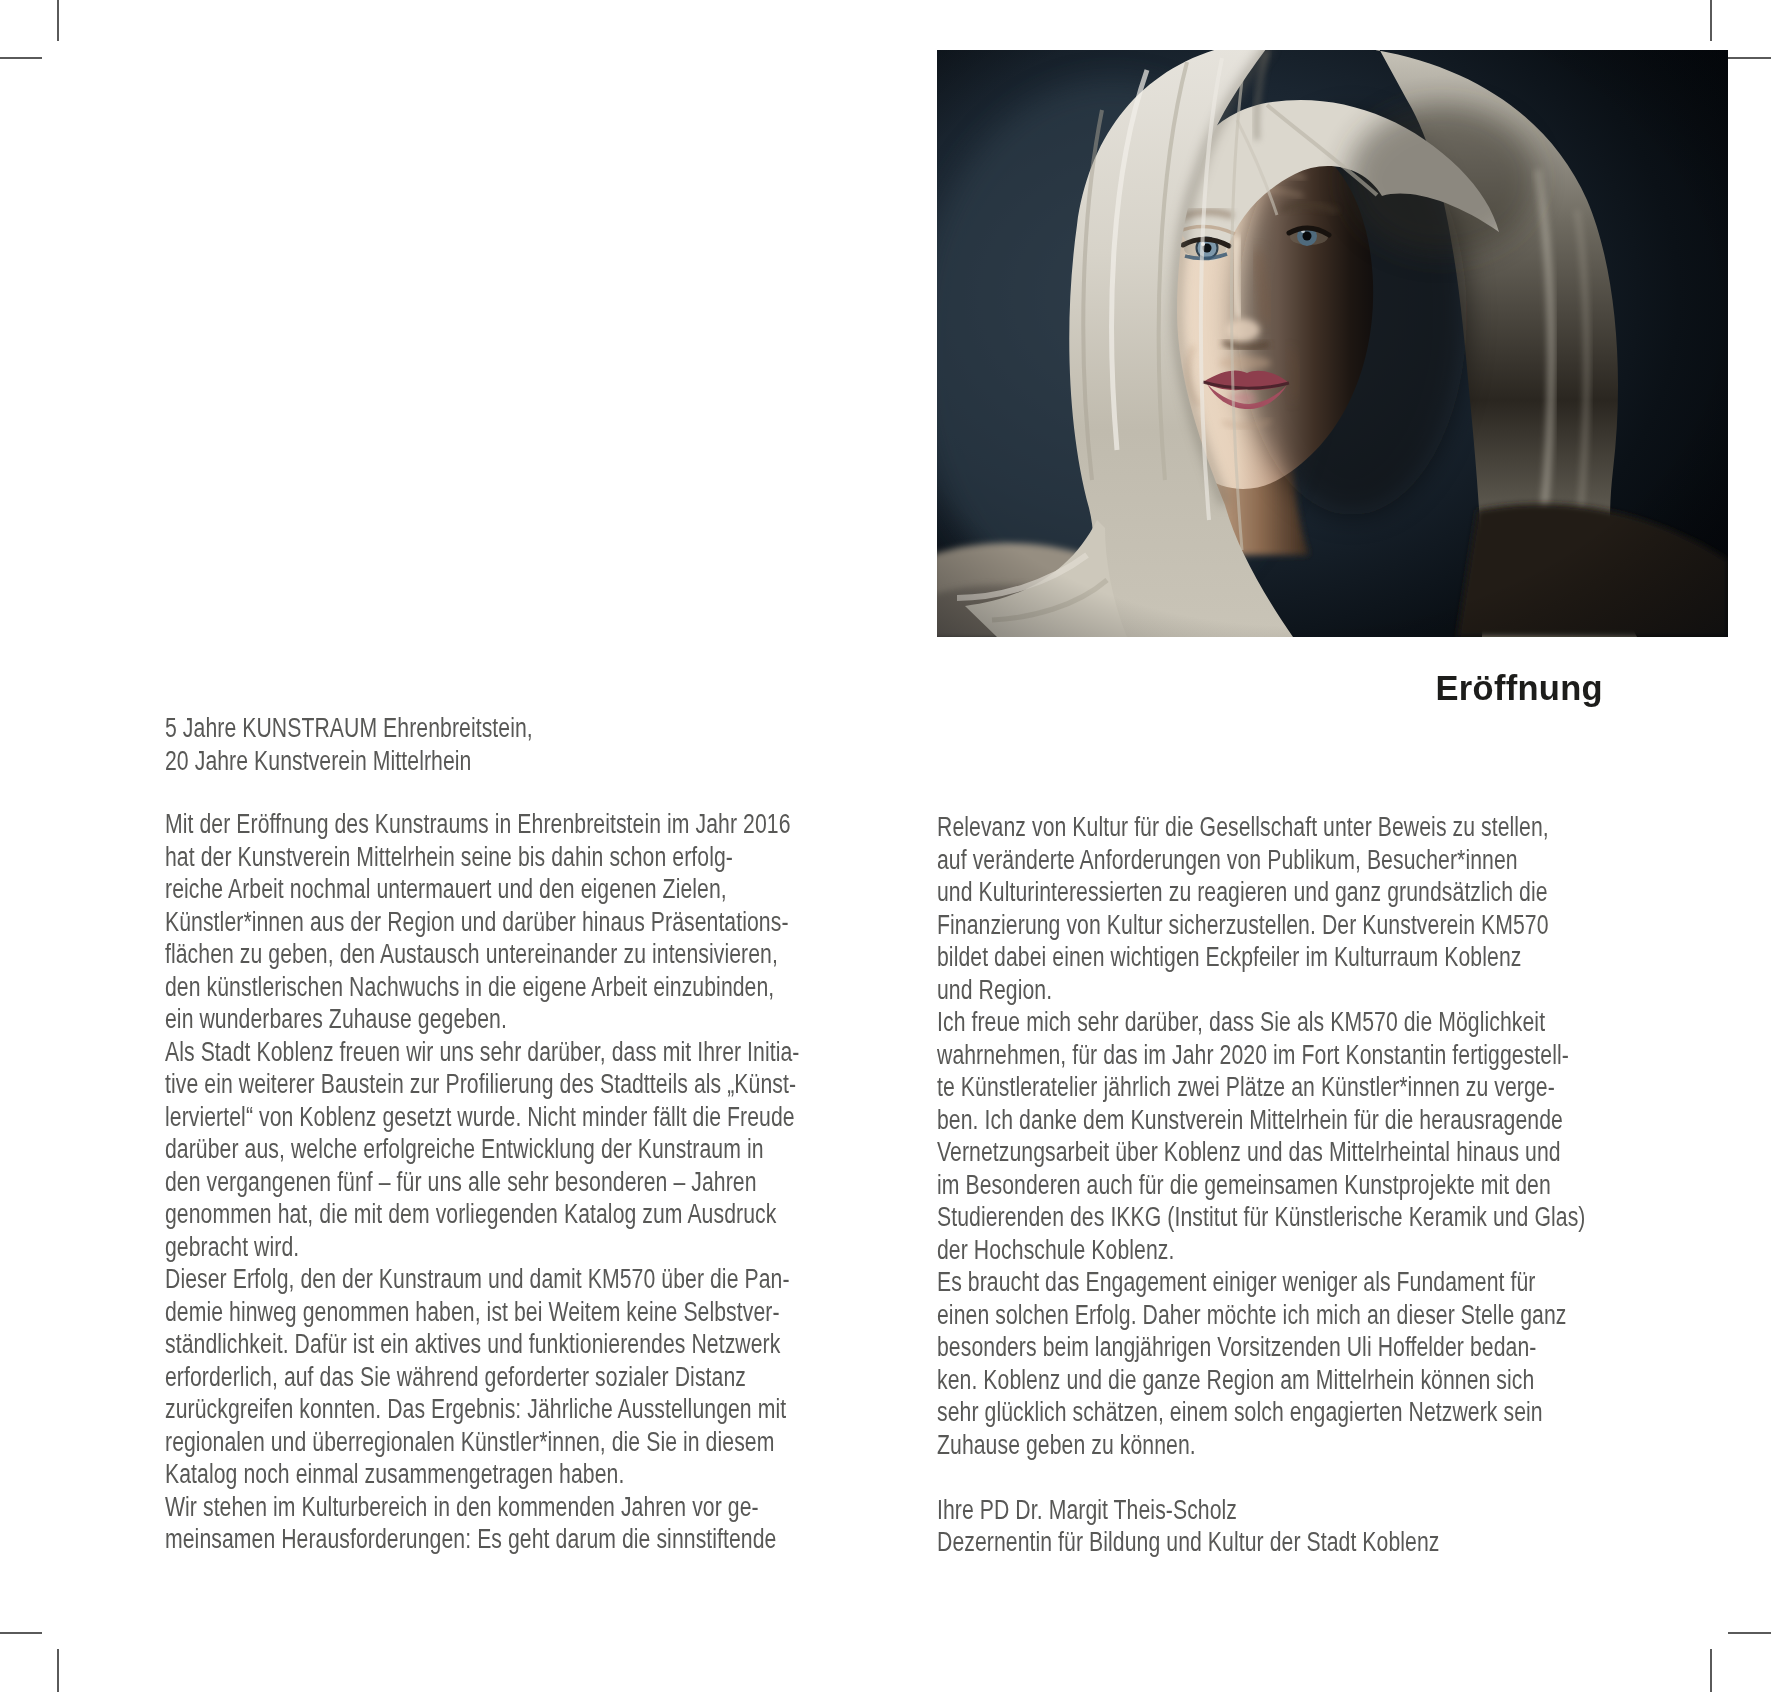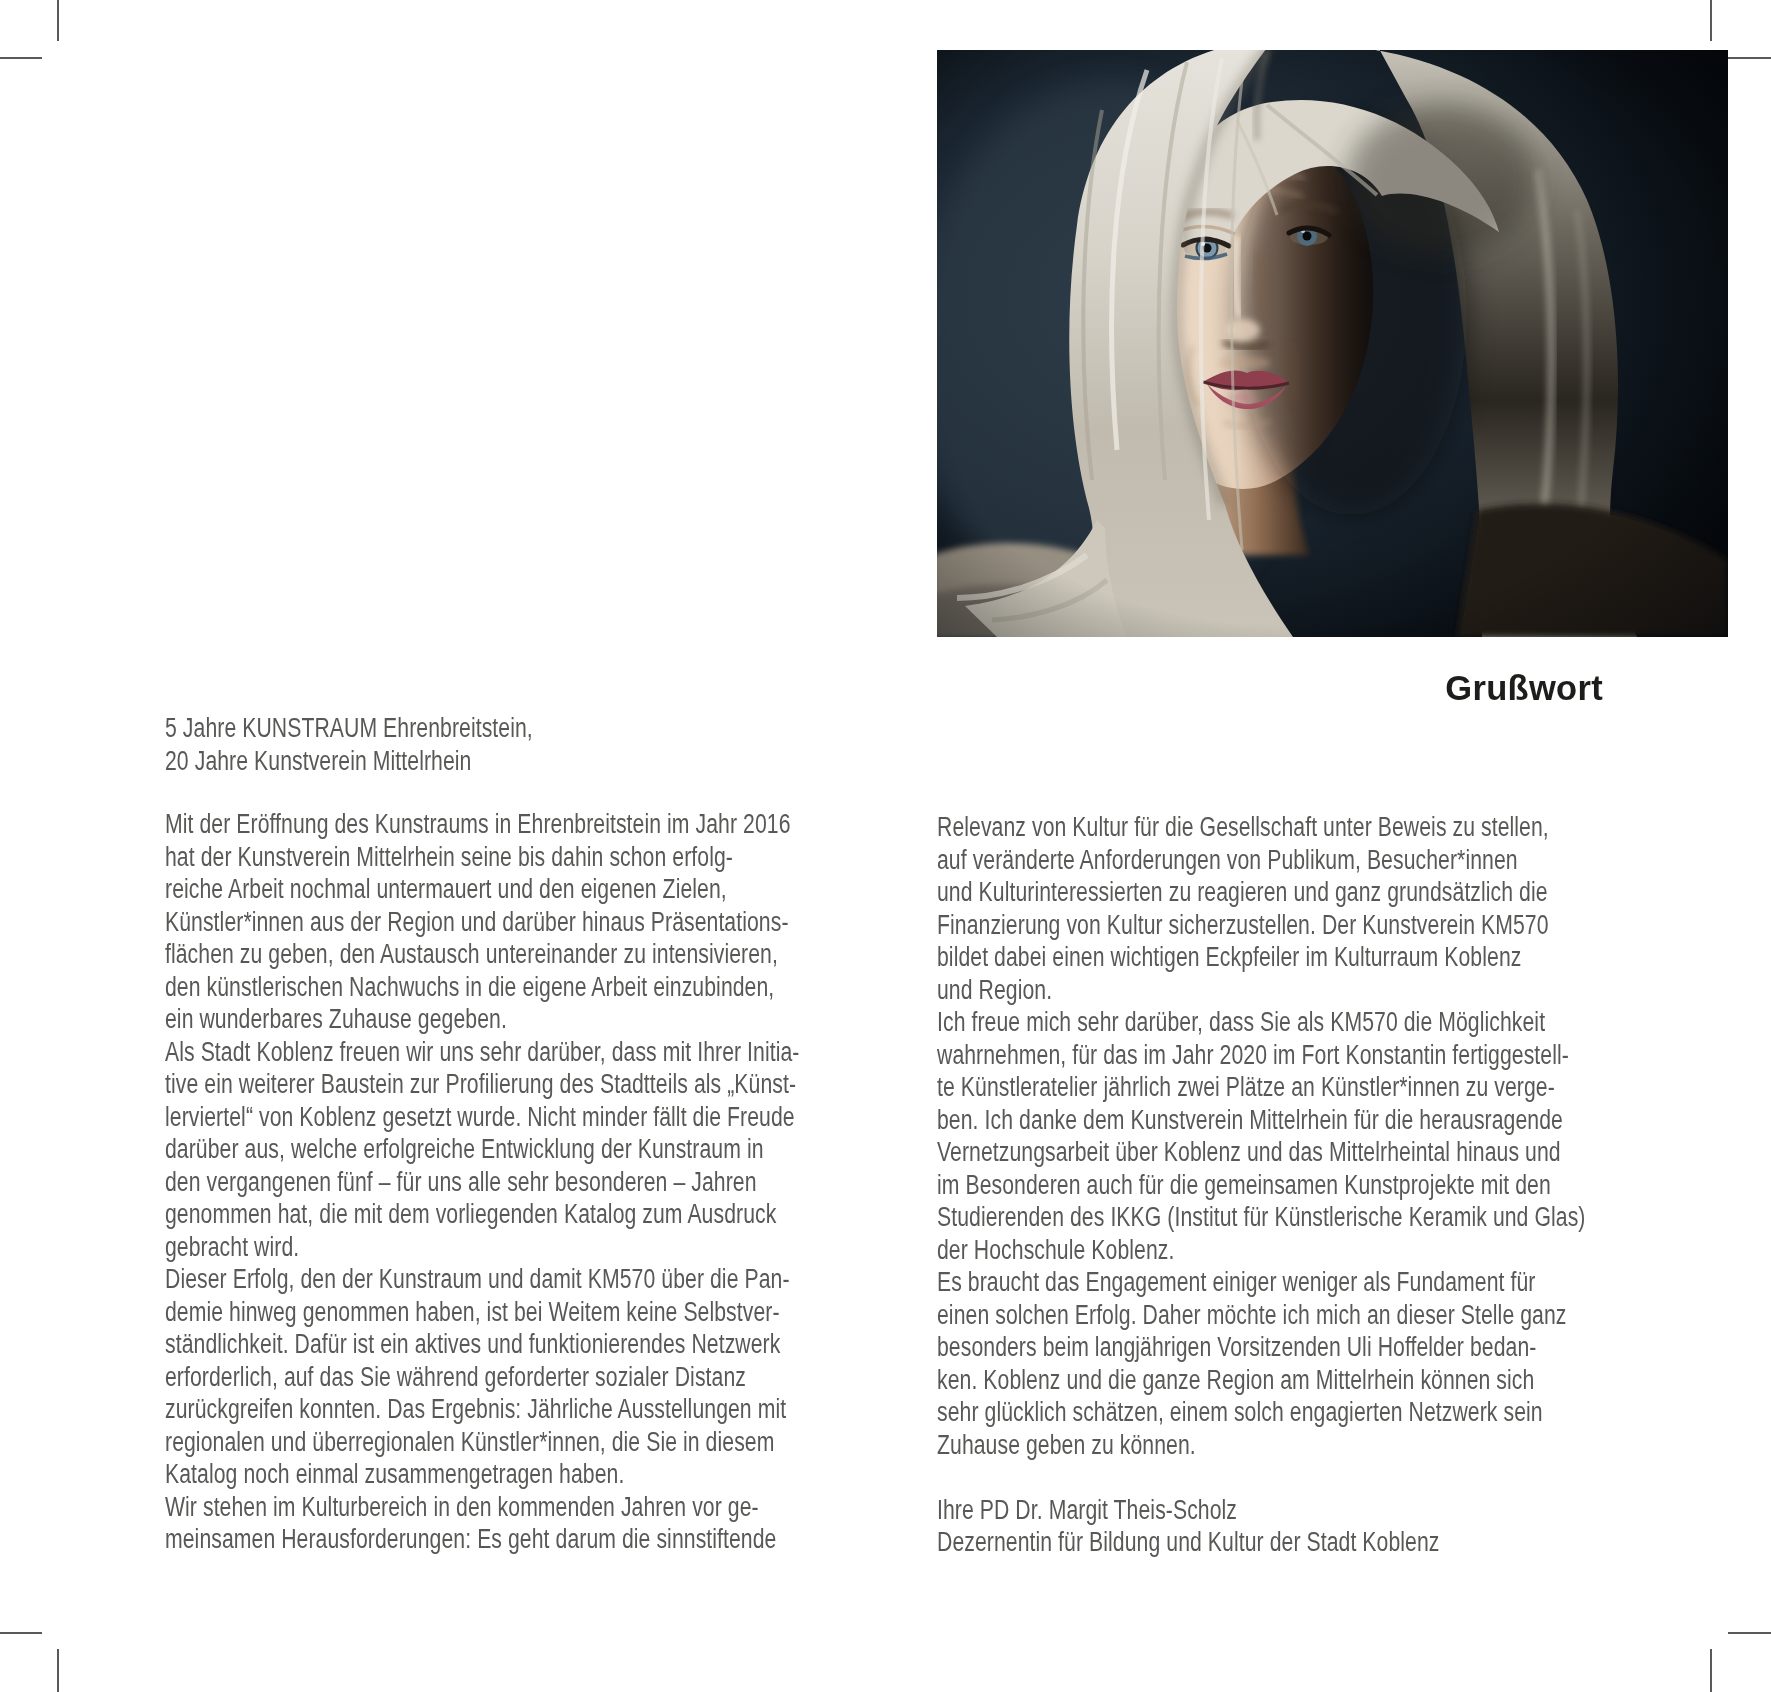--- a/index.html
+++ b/index.html
@@ -191,21 +191,21 @@
         <path d="M 330,0 C 322,30 318,60 320,90" stroke="#7a7468" stroke-width="5" fill="none" opacity="0.5" filter="url(#b3)"></path>
         <path d="M 160,470 C 135,520 90,548 28,556 L 60,587 L 190,587 C 175,550 168,510 168,478 Z" fill="#cdc8bb"></path>
         <path d="M 150,505 C 110,535 60,548 20,548" stroke="#dedacf" stroke-width="6" fill="none" opacity="0.8"></path>
         <path d="M 170,530 C 140,556 95,568 55,570" stroke="#b5afa1" stroke-width="5" fill="none" opacity="0.7"></path>
       </g>
 
       <rect width="791" height="587" fill="url(#vig)"></rect>
     </svg>
   </div>
 
-  <div class="heading">Grußwort</div>
+  <div class="heading">Eröffnung</div>
 
   <div class="textcol intro-block">
       <div class="line">5 Jahre KUNSTRAUM Ehrenbreitstein,</div>
       <div class="line">20 Jahre Kunstverein Mittelrhein</div>
     </div>
 
   <div class="textcol left-body">
       <div class="line">Mit der Eröffnung des Kunstraums in Ehrenbreitstein im Jahr 2016</div>
       <div class="line">hat der Kunstverein Mittelrhein seine bis dahin schon erfolg-</div>
       <div class="line">reiche Arbeit nochmal untermauert und den eigenen Zielen,</div>

